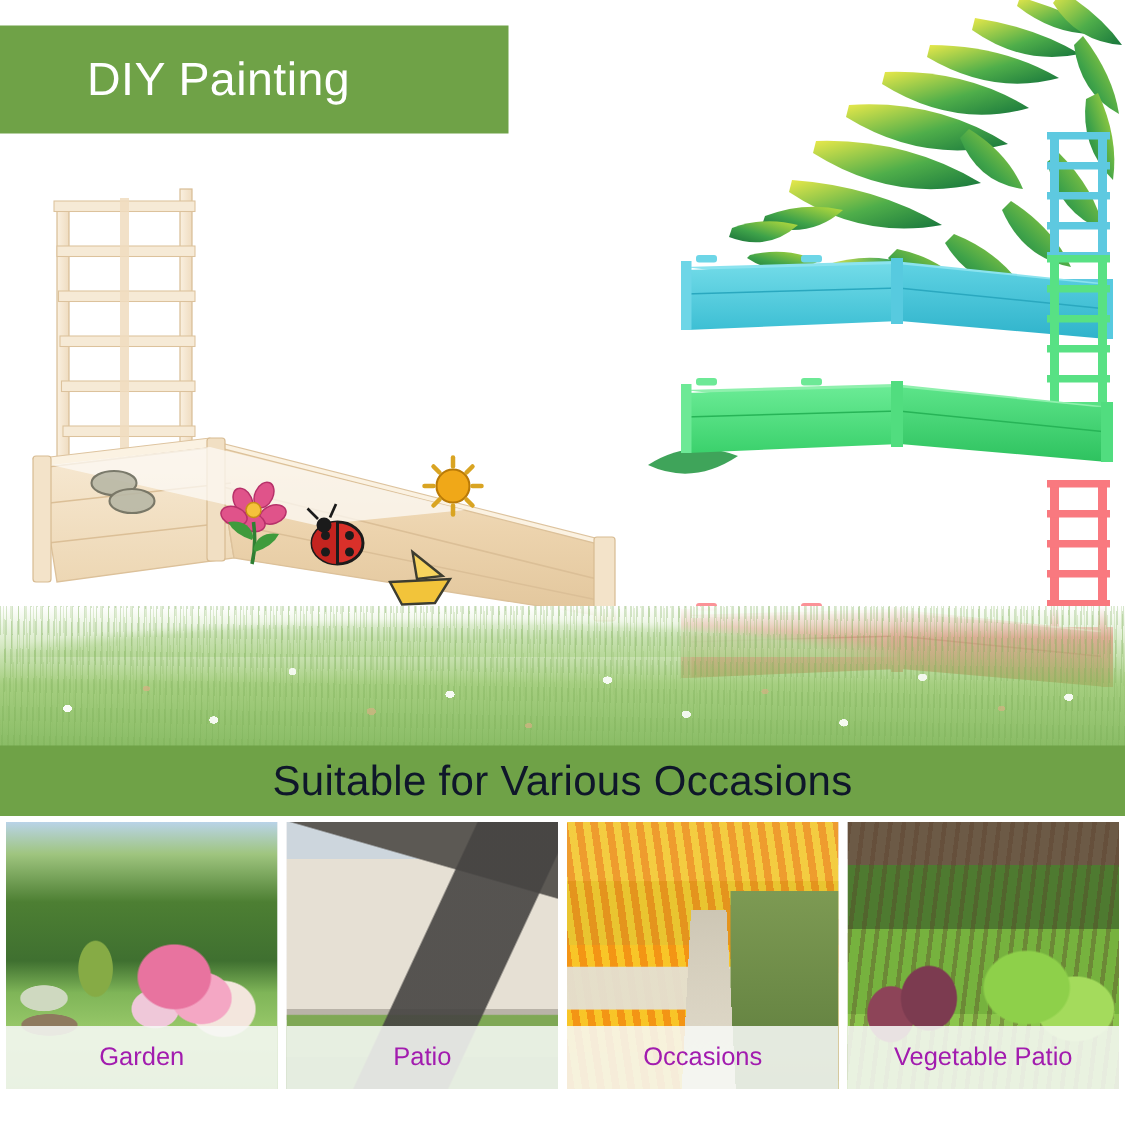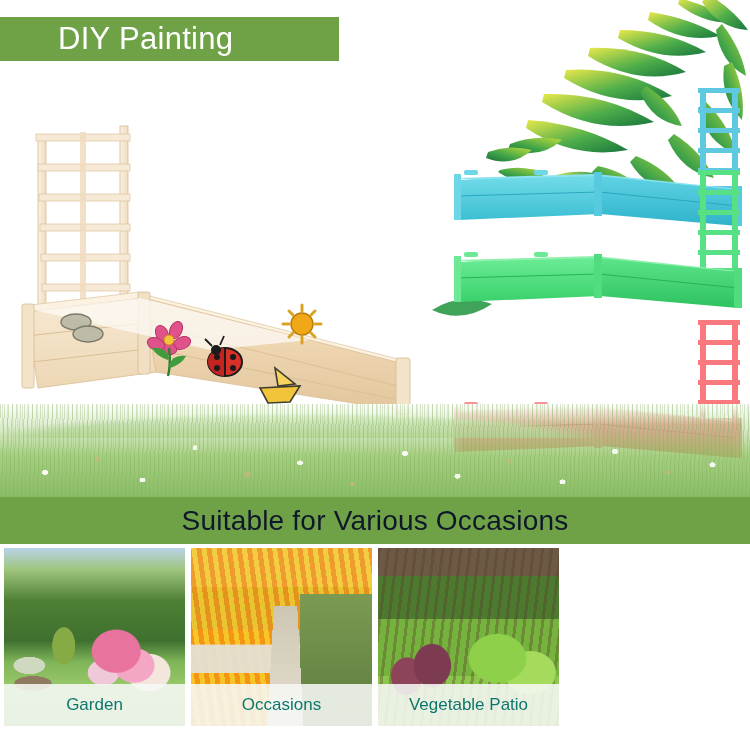--- a/index.html
+++ b/index.html
@@ -7,21 +7,21 @@
   html,body { background:#ffffff; }
   body {
     width:750px; height:750px; position:relative; overflow:hidden;
     font-family:"Liberation Sans", sans-serif;
     background:#ffffff;
   }
   #page { position:absolute; inset:0; width:750px; height:750px; background:#fff; overflow:hidden; }
 
   
   .banner-top {
-    position:absolute; left:0; top:17px; width:339px; height:44px;
+    position:absolute; left:0; top:17px; width:339px; height:72px;
     background:#6fa247; display:flex; align-items:center;
   }
   .banner-top .txt {
     color:#ffffff; font-size:31px; font-weight:500; letter-spacing:0.3px;
     padding-left:58px; white-space:nowrap;
   }
 
   
   .leaves { position:absolute; left:470px; top:-6px; width:290px; height:210px; pointer-events:none; }
   .leaf-mid { position:absolute; left:545px; top:165px; width:140px; height:50px; pointer-events:none; }
@@ -77,21 +77,21 @@
     display:grid; grid-template-columns:repeat(4,1fr); gap:6px; padding:0 4px;
   }
   .panel { position:relative; overflow:hidden; background:#eee; }
   .panel .scene { position:absolute; inset:0; }
   .panel .caption {
     position:absolute; left:0; right:0; bottom:0; height:42px;
     background:rgba(246,248,245,0.88);
     display:flex; align-items:center; justify-content:center;
   }
   .panel .caption span {
-    color:#0f766e; font-size:17px; font-weight:400; white-space:nowrap;
+    color:#a21caf; font-size:17px; font-weight:400; white-space:nowrap;
   }
 
   
   .sc-garden {
     background:
       radial-gradient(ellipse 34px 30px at 62% 58%, #e8739f 0 70%, transparent 74%),
       radial-gradient(ellipse 28px 24px at 72% 66%, #f4a7c4 0 70%, transparent 74%),
       radial-gradient(ellipse 30px 26px at 80% 70%, #f3e6dd 0 70%, transparent 74%),
       radial-gradient(ellipse 22px 18px at 55% 70%, #efc8d9 0 70%, transparent 74%),
       radial-gradient(ellipse 16px 26px at 33% 55%, #86ab45 0 70%, transparent 74%),
@@ -406,20 +406,26 @@
 
   <div class="panels">
 
     <div class="panel">
       <div class="scene sc-garden"></div>
       <div class="caption">
         <span>Garden</span>
       </div>
     </div>
 
+    <div class="panel">
+      <div class="scene sc-patio"></div>
+      <div class="caption">
+        <span>Patio</span>
+      </div>
+    </div>
 
     <div class="panel">
       <div class="scene sc-greenhouse">
         <div class="gh-right"></div>
         <div class="gh-path"></div>
       </div>
       <div class="caption">
         <span>Occasions</span>
       </div>
     </div>

